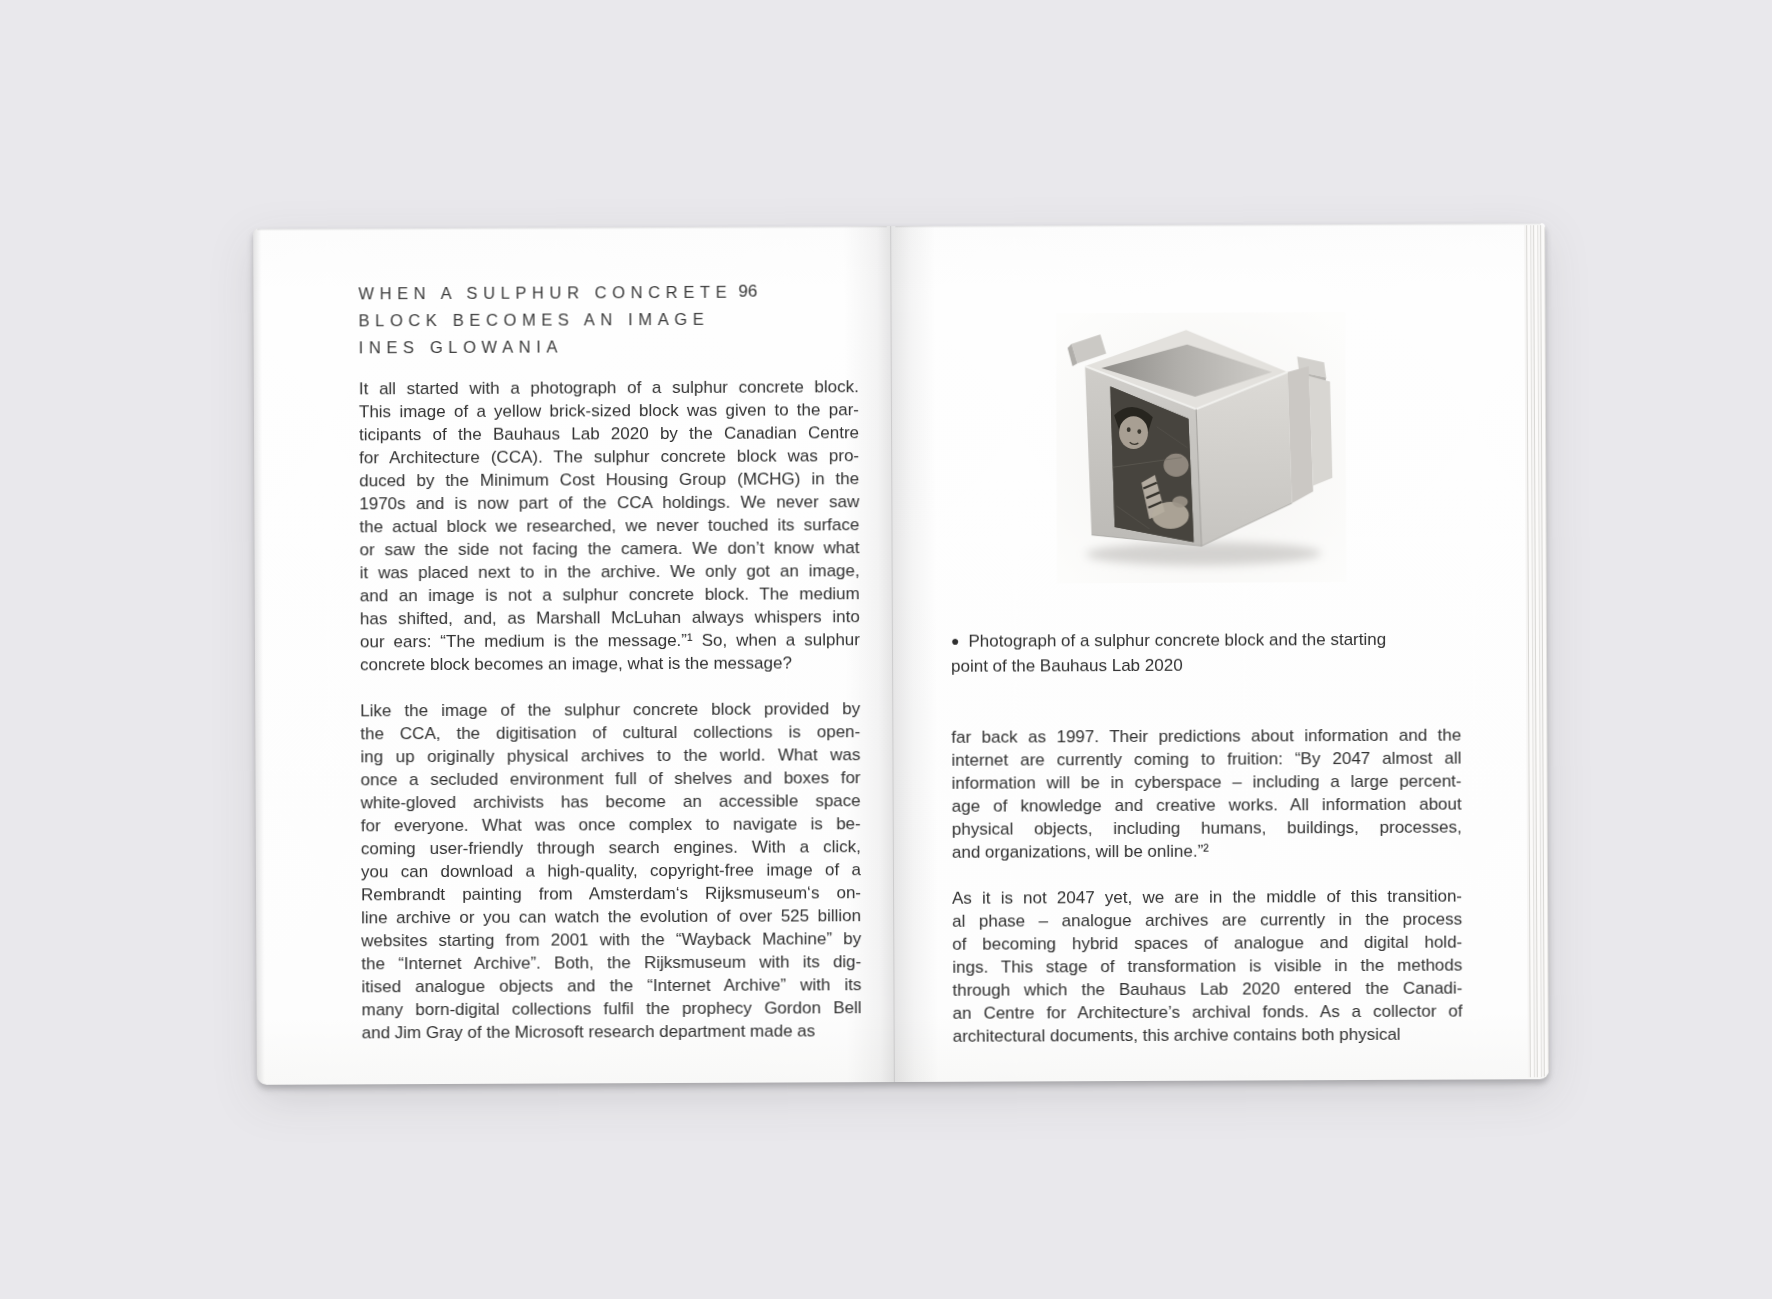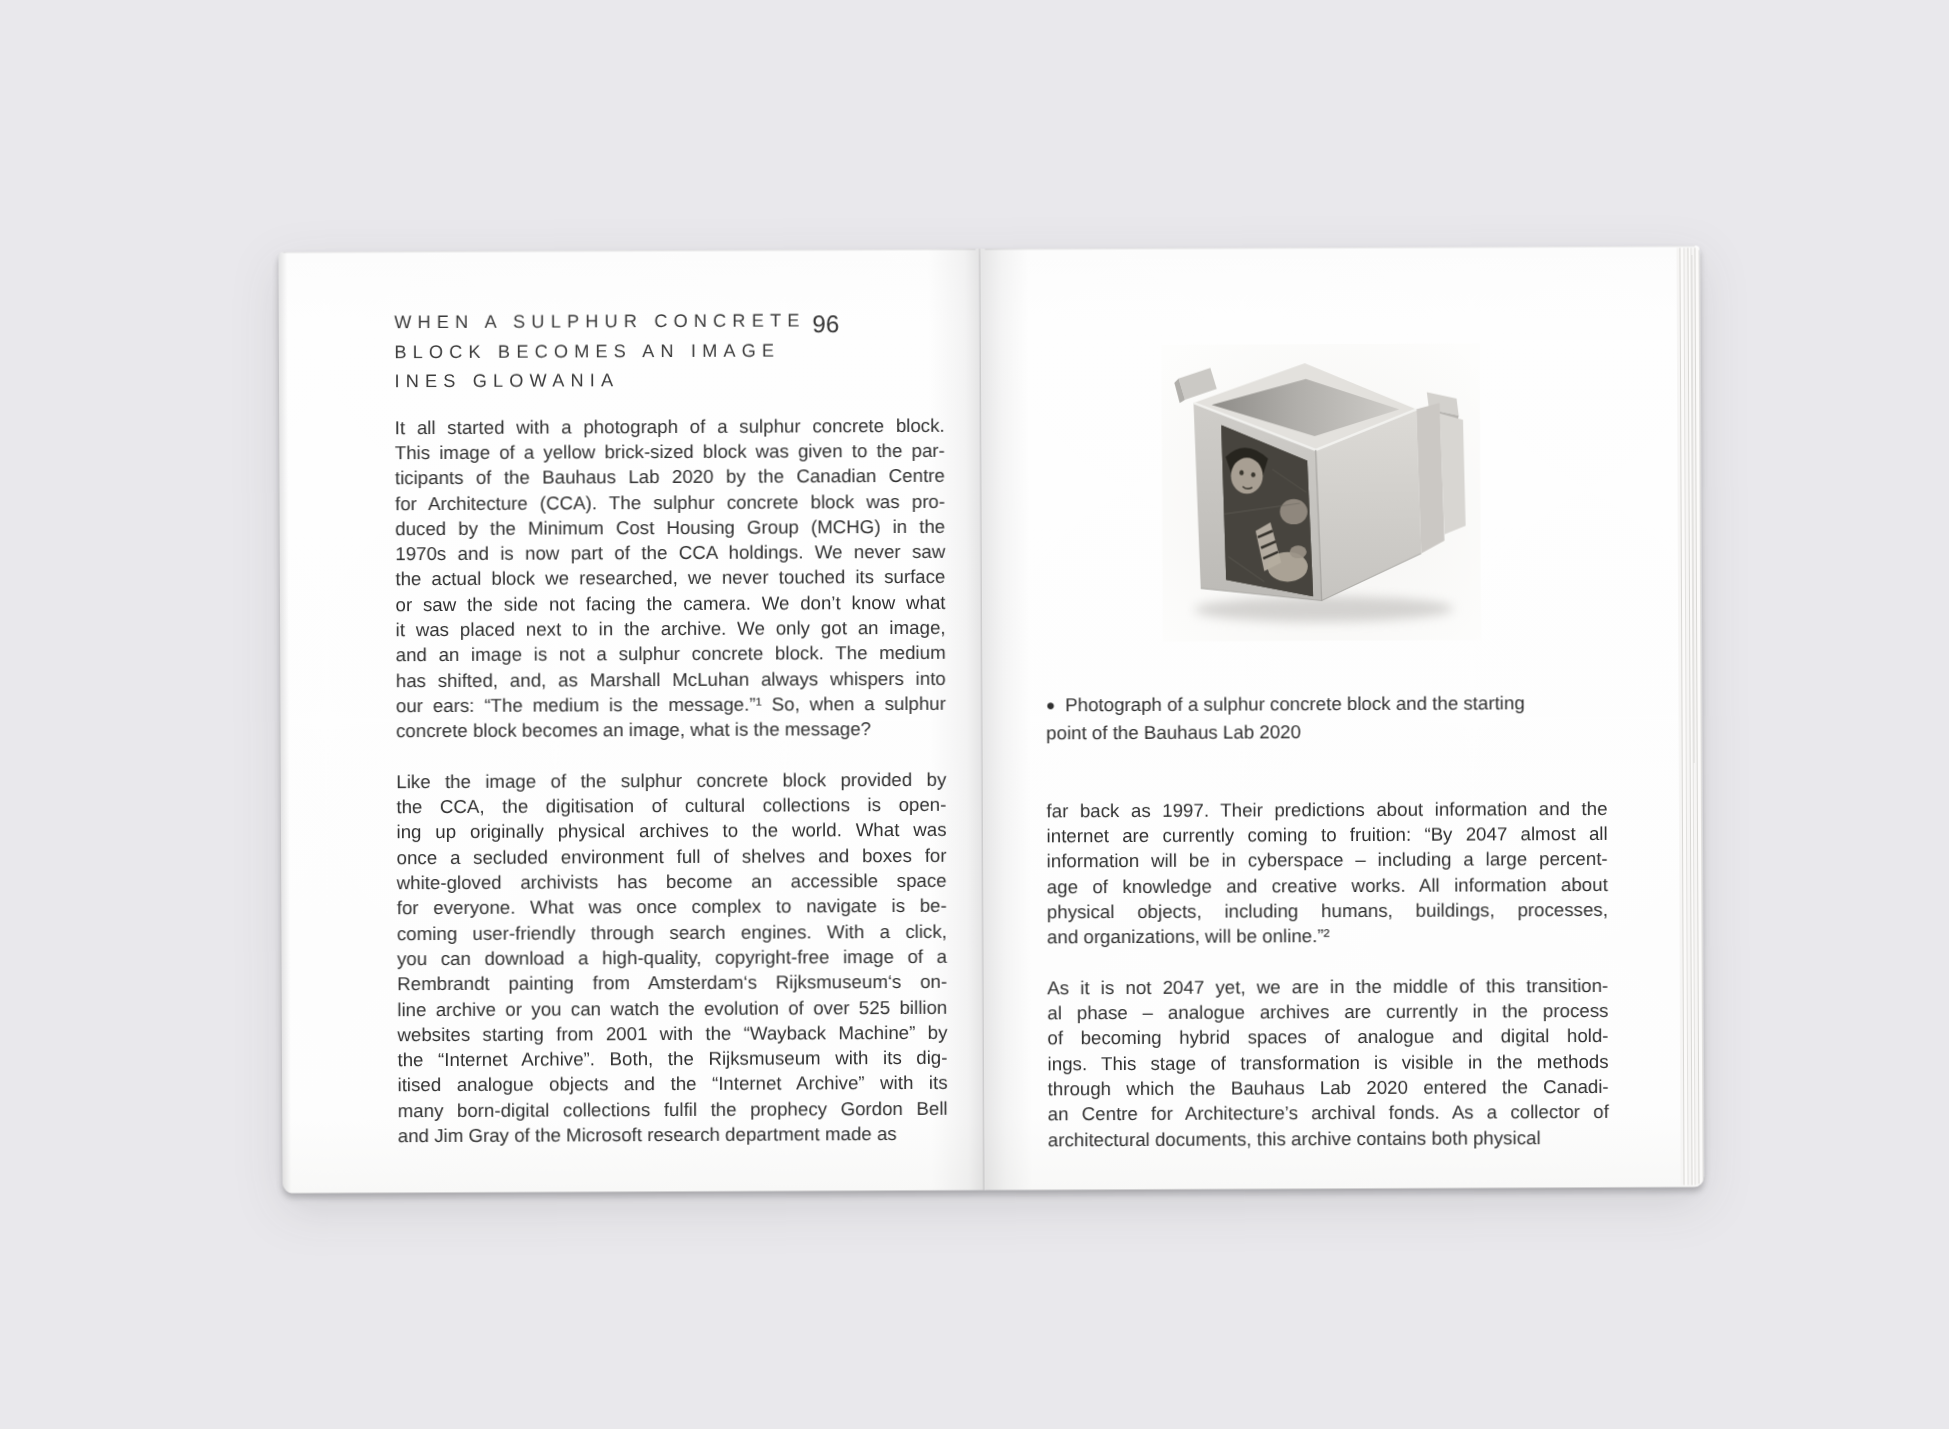--- a/index.html
+++ b/index.html
@@ -82,21 +82,21 @@
   
   .title {
     position: absolute; left: 105px; top: 52px;
     font-size: 16.5px; line-height: 27px;
     letter-spacing: 0.34em;
     color: #3b3b3b;
     white-space: nowrap;
   }
   .pagenum {
     position: absolute; left: 485px; top: 55px;
-    font-size: 22px; color: #333333;
+    font-size: 17px; color: #333333;
   }
   .bodycol { position: absolute; font-size: 17px; line-height: 23px; color: #303030; }
   .leftbody  { left: 105px; top: 149px; width: 500px; }
   .rightbody { left: 58px;  top: 500px; width: 510px; }
   .para { margin: 0 0 23px 0; }
   .para:last-child { margin-bottom: 0; }
   .jline { text-align: justify; text-align-last: justify; }
   .jline.last { text-align-last: left; }
 
   .figure {

